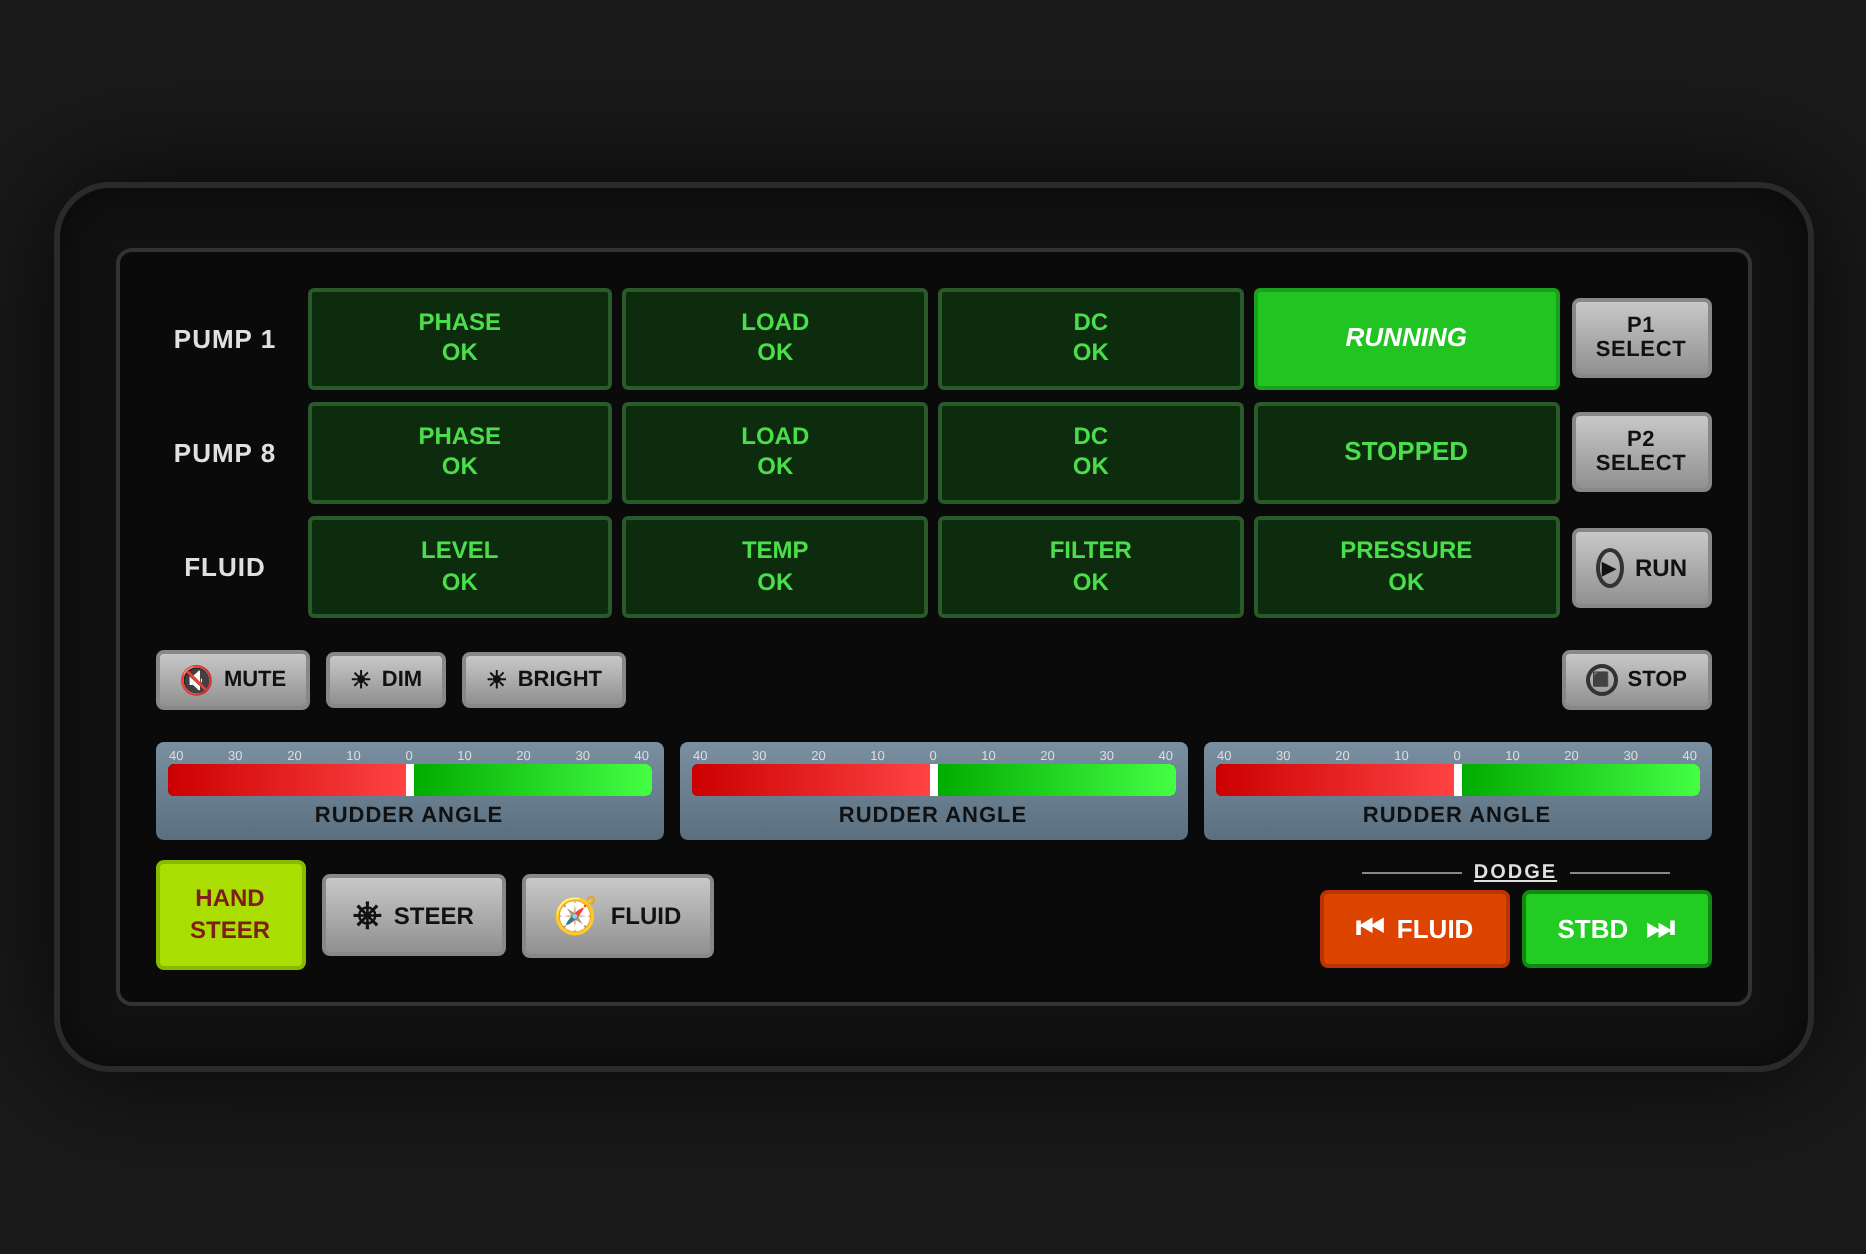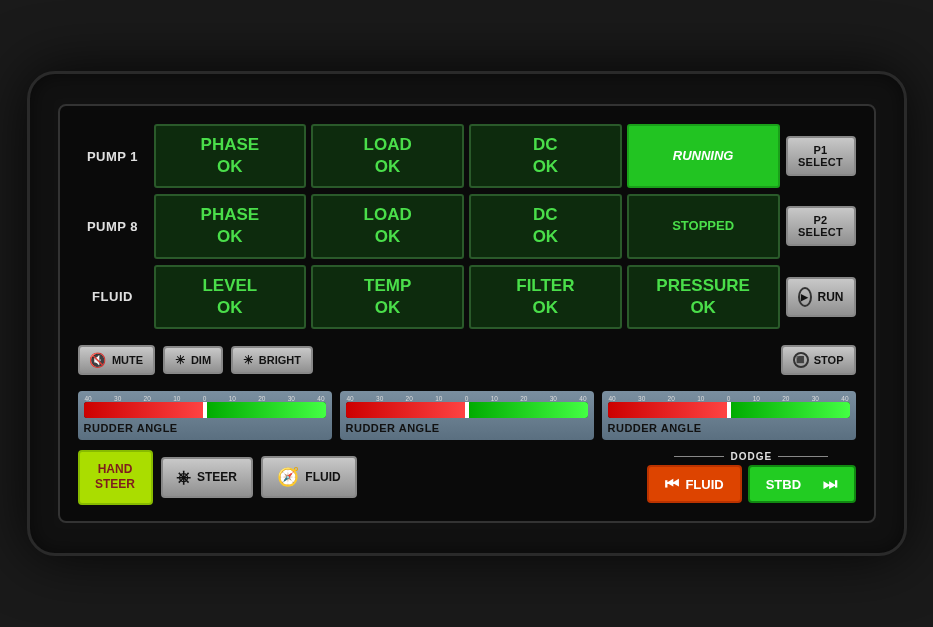--- a/index.html
+++ b/index.html
@@ -60,21 +60,21 @@
       justify-content: center;
     }
 
     .status-cell {
       border: 2px solid #2a5a2a;
       background: #0d2b0d;
       color: #4ade4a;
       text-align: center;
       padding: 8px 4px;
       font-weight: bold;
-      font-size: 17px;
+      font-size: 12px;
       line-height: 1.3;
       border-radius: 3px;
       min-height: 48px;
       display: flex;
       align-items: center;
       justify-content: center;
       cursor: pointer;
     }
 
     .status-cell.running {
@@ -209,21 +209,21 @@
 
     .angle-scale-numbers {
       display: flex;
       justify-content: space-between;
       font-size: 6.5px;
       color: #ddd;
       padding: 0 1px;
     }
 
     .angle-label {
-      text-align: left;
+      text-align: center;
       color: #111;
       font-weight: bold;
       font-size: 11px;
       letter-spacing: 0.5px;
       margin-top: 2px;
     }
 
     
     .bottom-row {
       display: flex;
@@ -271,20 +271,21 @@
       flex-direction: column;
       align-items: center;
       gap: 3px;
     }
 
     .dodge-label {
       color: #e0e0e0;
       font-size: 10px;
       font-weight: bold;
       letter-spacing: 1px;
+      text-decoration: underline;
     }
 
     .dodge-label-line {
       display: flex;
       align-items: center;
       gap: 6px;
     }
 
     .dodge-line {
       width: 50px;
@@ -315,21 +316,21 @@
       background: #22cc22;
       color: #fff;
       border: 2px solid #118811;
       border-radius: 4px;
       padding: 8px 16px;
       font-weight: bold;
       font-size: 13px;
       cursor: pointer;
       display: flex;
       align-items: center;
-      gap: 22px;
+      gap: 9px;
     }
   </style>
 </head>
 <body>
 
 <div class="device-frame">
   <div class="screen">
 
     <div class="status-grid">
 

